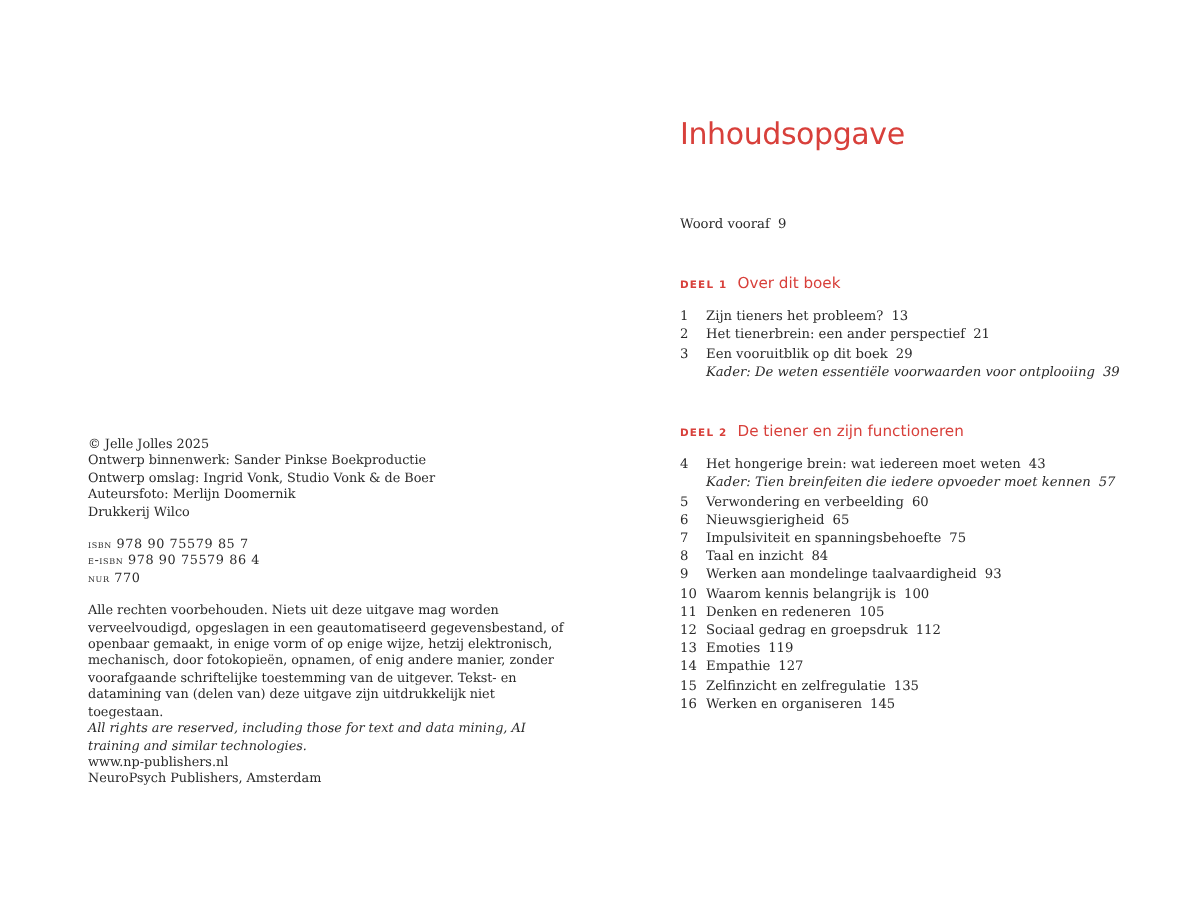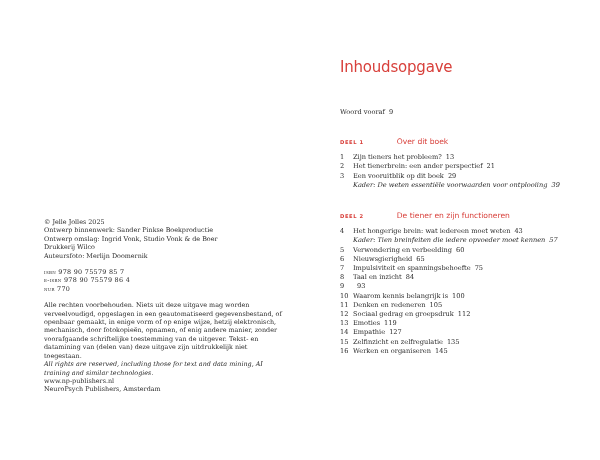--- a/index.html
+++ b/index.html
@@ -19,39 +19,39 @@
 
     .toc-title {
       position: absolute; left: 40px; top: 58px; font-family: "DejaVu Sans", "Liberation Sans", sans-serif;
       font-size: 15px; color: #d8403b; margin: 0; font-weight: normal; letter-spacing: -0.2px;
     }
     .toc { position: absolute; left: 40px; width: 240px; font-size: 6.6px; line-height: 9.2px; }
     .foreword { top: 108px; }
     .part1 { top: 137px; }
     .part2 { top: 211px; }
     .part-head { display: flex; align-items: baseline; margin-bottom: 6px;
-      font-family: "DejaVu Sans", "Liberation Sans", sans-serif; color: #d8403b; gap: 28px; }
+      font-family: "DejaVu Sans", "Liberation Sans", sans-serif; color: #d8403b; }
     .part-label { font-size: 5.2px; letter-spacing: 0.6px; font-weight: bold; margin-right: 5px; }
     .part-name { font-size: 7.6px; }
     .toc-row { display: flex; white-space: nowrap; }
     .toc-num { width: 13px; flex: 0 0 13px; }
     .toc-page { margin-left: 4px; }
     .toc-kader { padding-left: 13px; font-style: italic; }
   </style>
 </head>
 <body>
 
 <div class="page page-left">
   <div class="colophon">
     <p class="block">© Jelle Jolles 2025</p>
     <div class="block">
       <p>Ontwerp binnenwerk: Sander Pinkse Boekproductie</p>
       <p>Ontwerp omslag: Ingrid Vonk, Studio Vonk &amp; de Boer</p>
+      <p>Auteursfoto: Merlijn Doomernik</p>
       <p>Drukkerij Wilco</p>
-      <p>Auteursfoto: Merlijn Doomernik</p>
     </div>
     <div class="block small-caps">
       <p>isbn 978 90 75579 85 7</p>
       <p>e-isbn 978 90 75579 86 4</p>
       <p>nur 770</p>
     </div>
     <p class="block">Alle rechten voorbehouden. Niets uit deze uitgave mag worden verveelvoudigd, opgeslagen in een geautomatiseerd gegevensbestand, of openbaar gemaakt, in enige vorm of op enige wijze, hetzij elektronisch, mechanisch, door fotokopieën, opnamen, of enig andere manier, zonder voorafgaande schriftelijke toestemming van de uitgever. Tekst- en datamining van (delen van) deze uitgave zijn uitdrukkelijk niet toegestaan.</p>
     <p class="block italic">All rights are reserved, including those for text and data mining, AI training and similar technologies.</p>
     <div>
       <p>www.np-publishers.nl</p>
@@ -125,20 +125,21 @@
         <span>Impulsiviteit en spanningsbehoefte</span>
         <span class="toc-page">75</span>
       </div>
     <div class="toc-row">
         <span class="toc-num">8</span>
         <span>Taal en inzicht</span>
         <span class="toc-page">84</span>
       </div>
     <div class="toc-row">
         <span class="toc-num">9</span>
+        <span>Werken aan mondelinge taalvaardigheid</span>
         <span class="toc-page">93</span>
       </div>
     <div class="toc-row">
         <span class="toc-num">10</span>
         <span>Waarom kennis belangrijk is</span>
         <span class="toc-page">100</span>
       </div>
     <div class="toc-row">
         <span class="toc-num">11</span>
         <span>Denken en redeneren</span>

